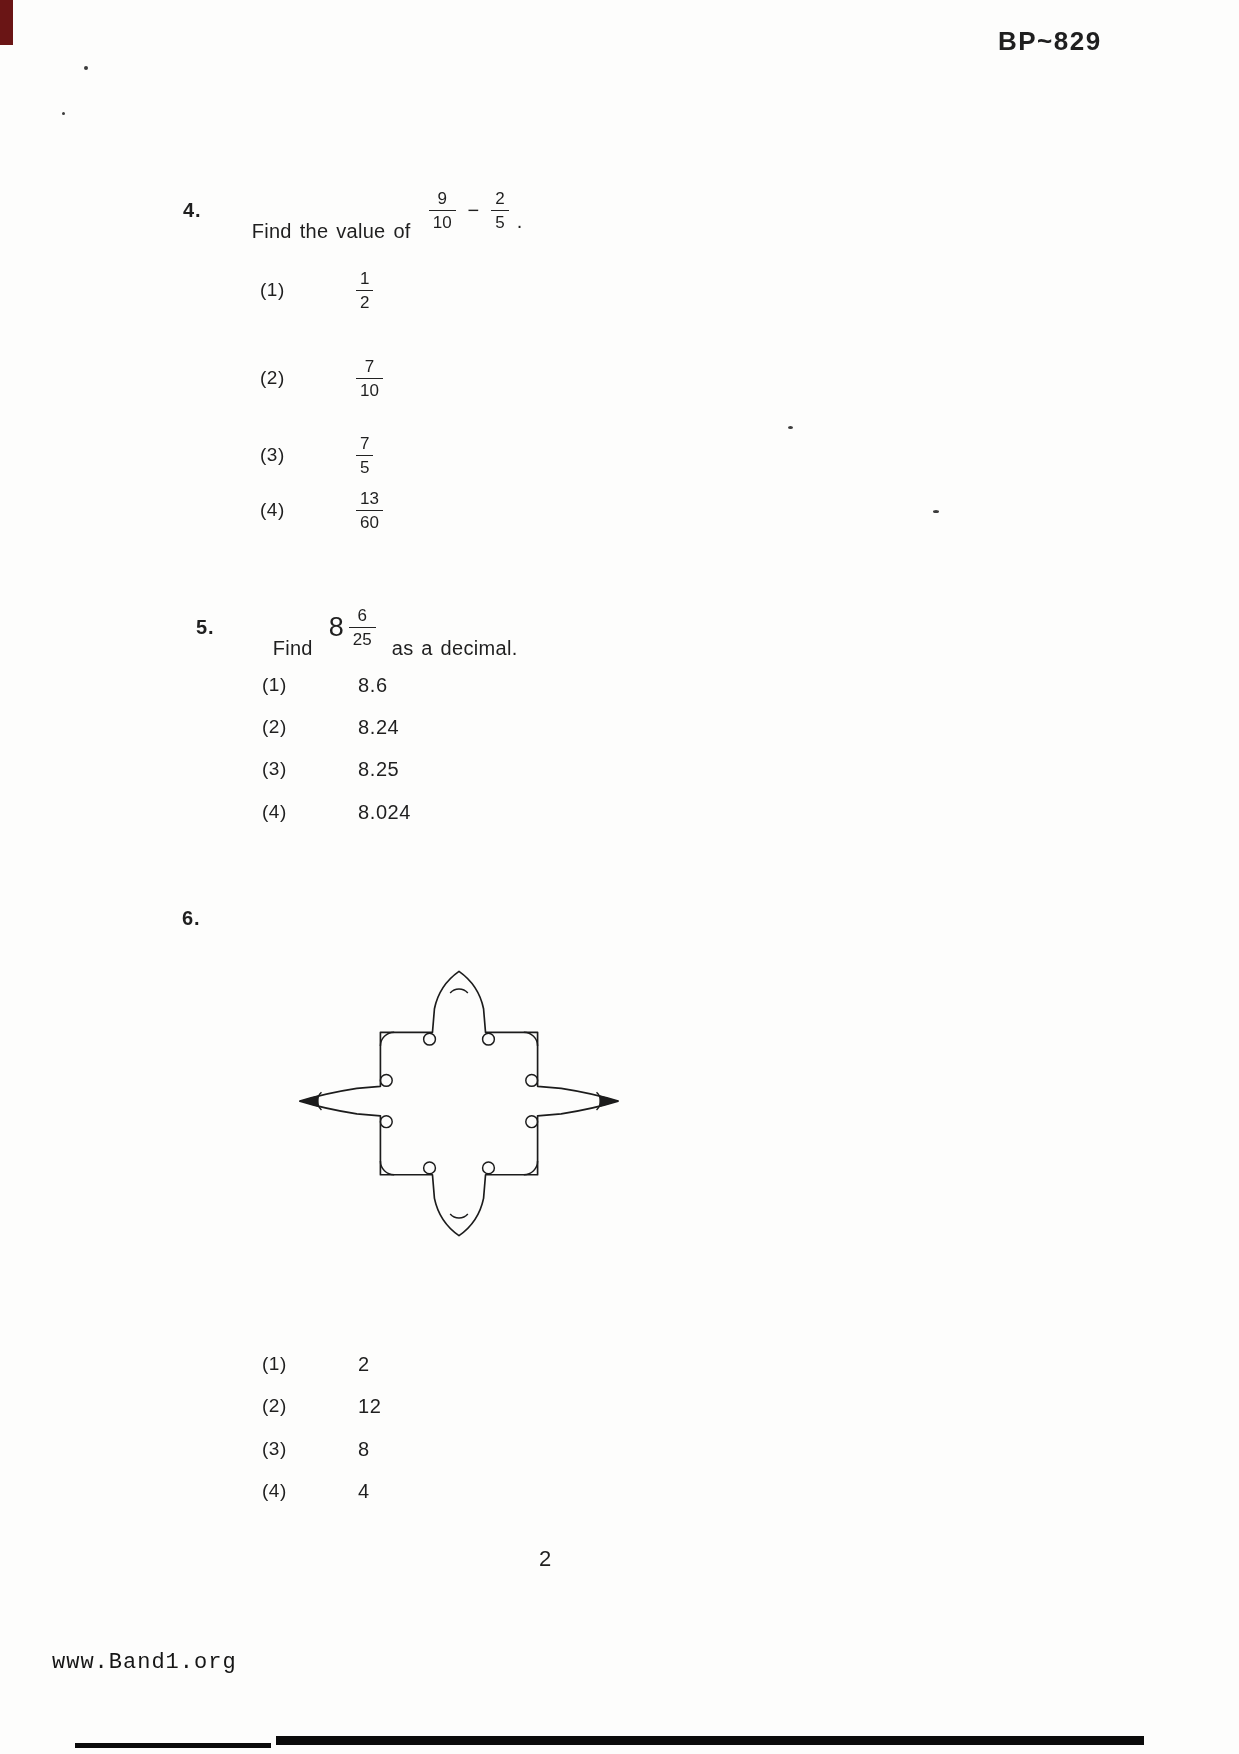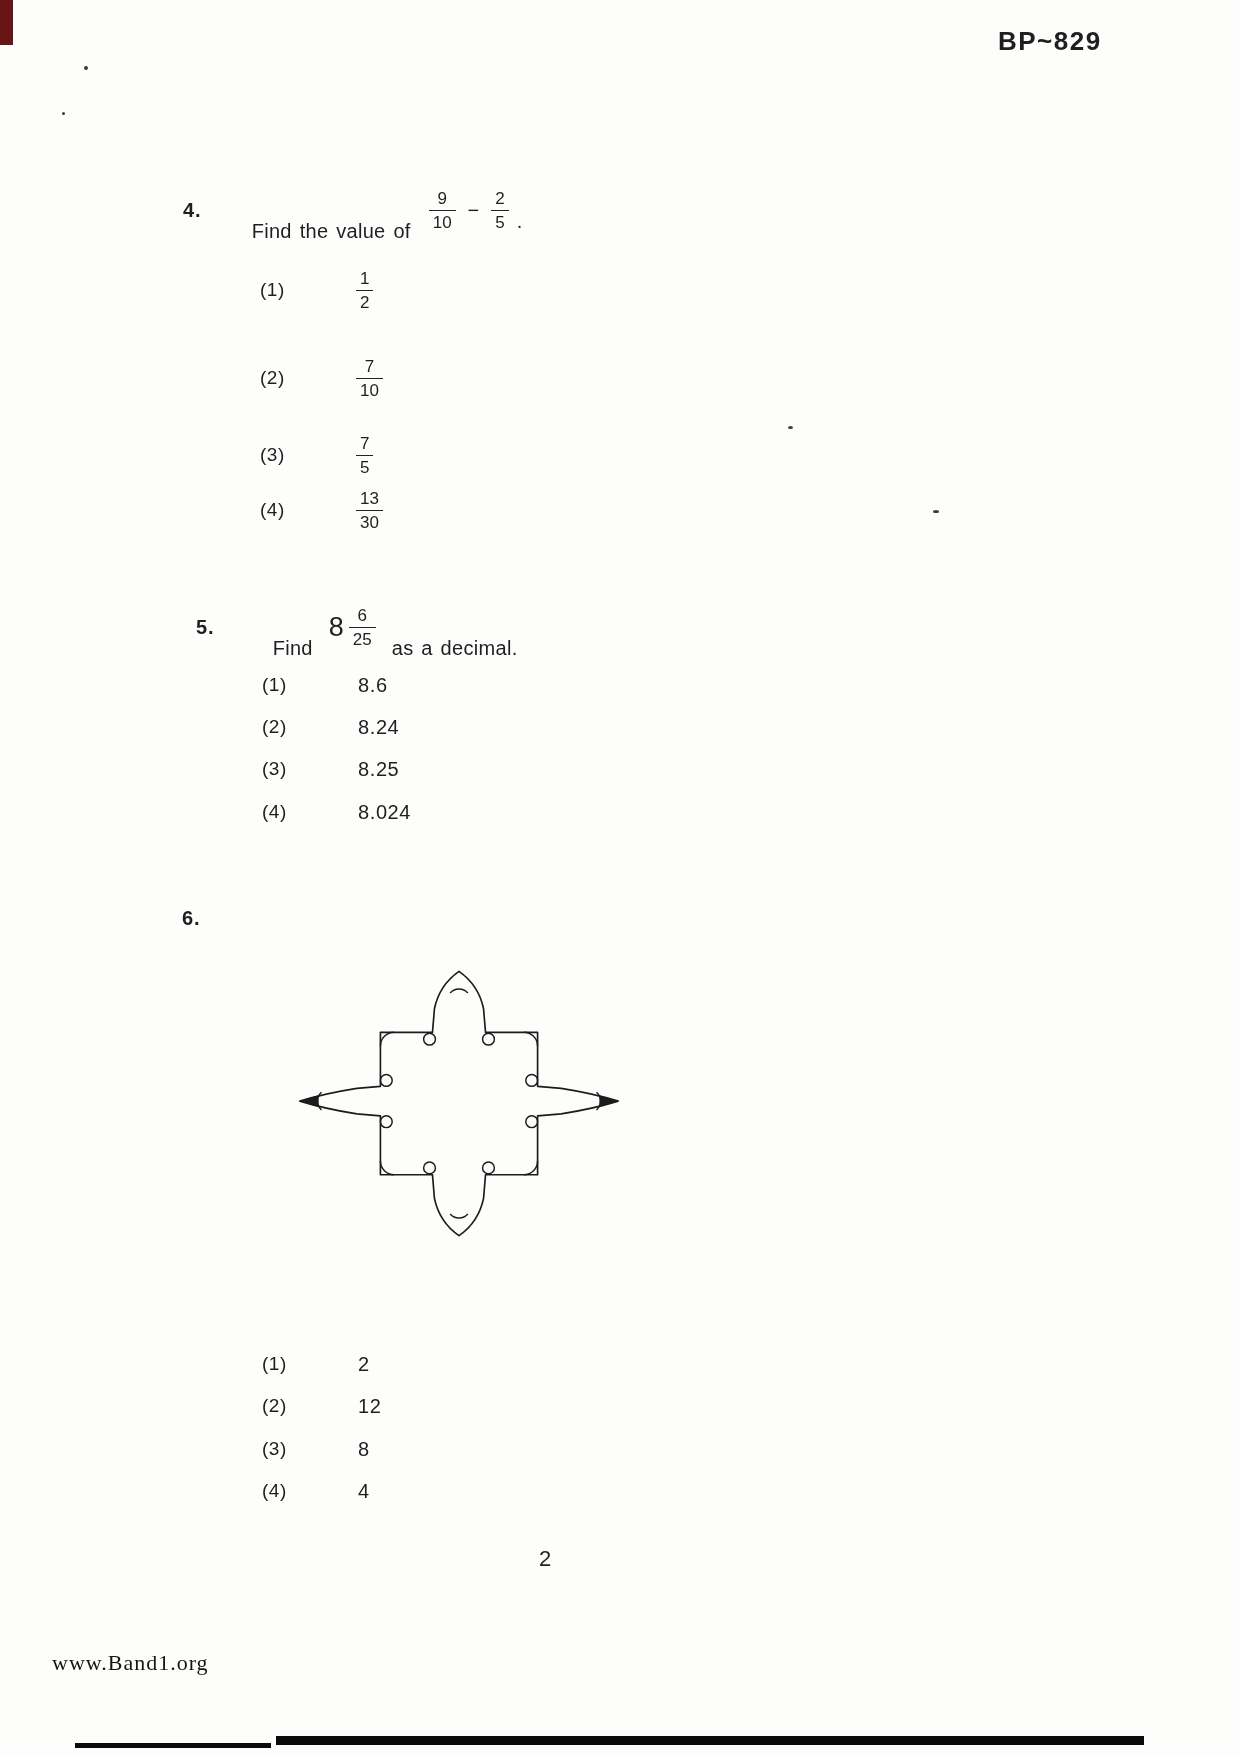--- a/index.html
+++ b/index.html
@@ -17,21 +17,21 @@
   .frac .fden { border-top:1.6px solid #222; padding:3px 4px 0;text-align:right; }
   .op { font-size:20px; margin:0 12px; }
   .tail { font-size:20px; margin-left:8px; align-self:flex-end; padding-bottom:6px; }
   .mixed { display:inline-flex; align-items:center; margin:0 16px; }
   .whole { font-size:27px; margin-right:5px; }
   .opt-row { position:absolute; display:flex; align-items:center; }
   .opt-label { width:96px; font-size:19px; letter-spacing:0.5px; }
   .opt-value { font-size:20px; letter-spacing:0.6px;text-align:right; }
   .header-code { position:absolute; left:998px; top:26px; font-size:26px; font-weight:700; letter-spacing:1.5px; }
   .page-number { position:absolute; left:539px; top:1546px; font-size:22px; }
-  .footer-site { position:absolute; left:52px; top:1650px; font-family:Liberation Serif, serif; font-size:22px; letter-spacing:1px; color:#161616; }
+  .footer-site { position:absolute; left:52px; top:1650px; font-family:Liberation Mono, monospace; font-size:22px; letter-spacing:1px; color:#161616; }
   .red-bar { position:absolute; left:0; top:0; width:13px; height:45px; background:#6a1515; }
   .scan-bar { position:absolute; background:#0b0b0b; }
   .speck { position:absolute; background:#3c3c3c; border-radius:50%; }
   svg.figure { position:absolute; left:292px; top:962px; }
 </style>
 </head>
 <body>
 
 <div class="page">
 
@@ -76,21 +76,21 @@
     <span class="opt-label">(3)</span>
     <span class="frac">
       <span class="fnum">7</span>
       <span class="fden">5</span>
     </span>
   </div>
   <div class="opt-row" style="left:260px; top:482px; height:56px;">
     <span class="opt-label">(4)</span>
     <span class="frac">
       <span class="fnum">13</span>
-      <span class="fden">30</span>
+      <span class="fden">60</span>
     </span>
   </div>
 
   <div class="line" style="left:196px; top:598px; height:58px;">
     <span class="qnum" style="margin-right:58px;">5.</span>
     <span class="prompt">Find</span>
     <span class="mixed">
       <span class="whole">8</span>
       <span class="frac">
         <span class="fnum">6</span>

